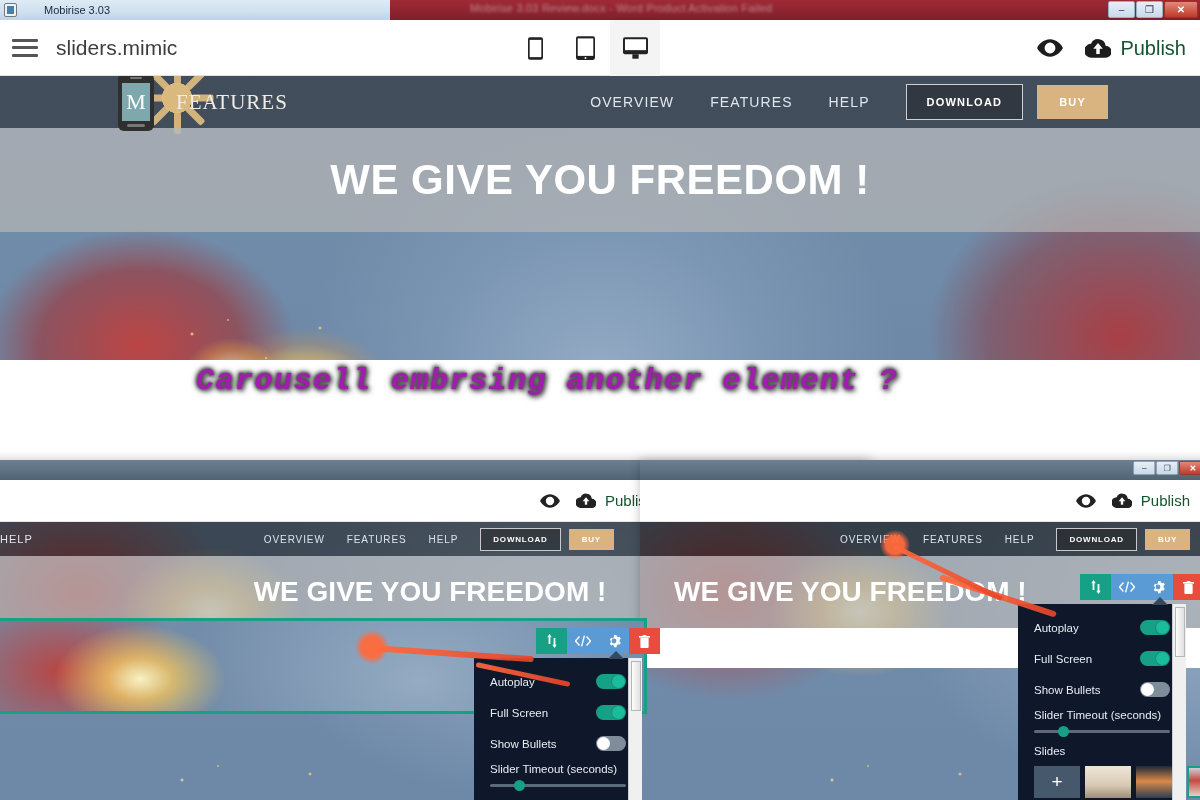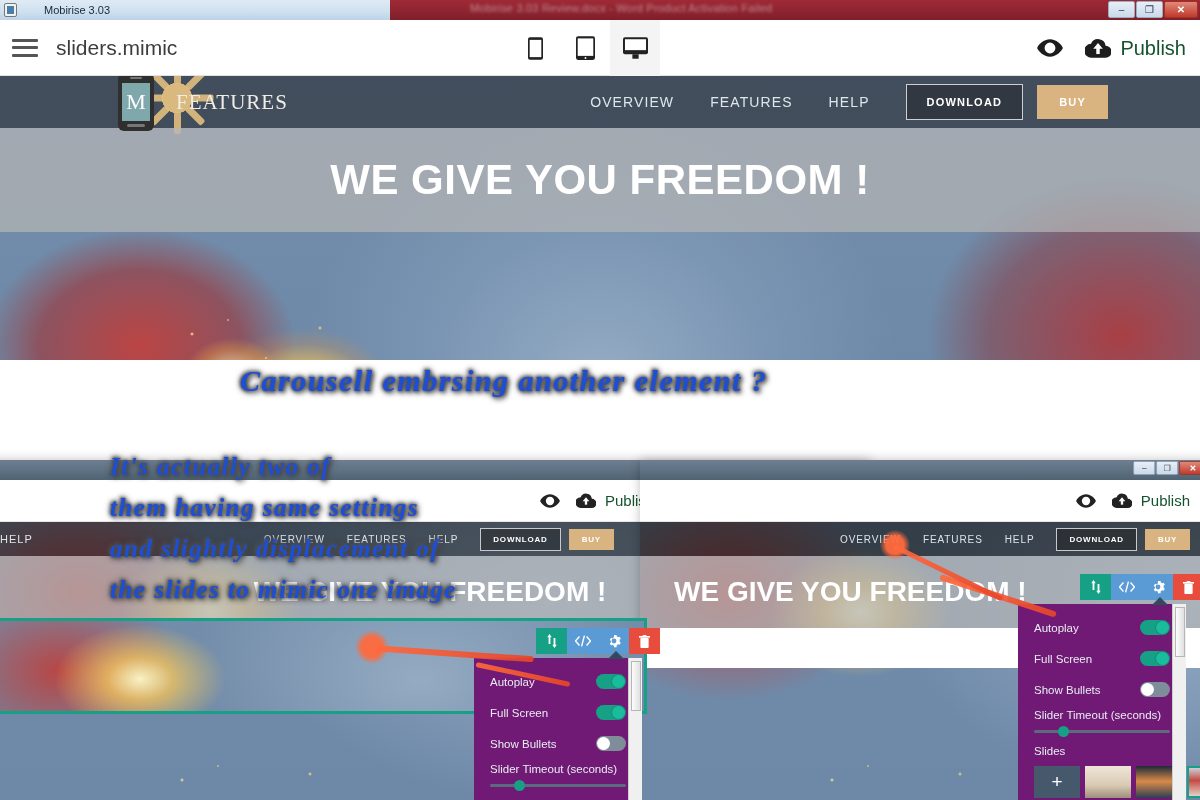--- a/index.html
+++ b/index.html
@@ -118,24 +118,24 @@
              letter-spacing:1.2px; padding:11px 22px; }
 
   .hero-band { position:absolute; left:0; top:52px; width:1200px; height:104px;
                background:rgba(180,180,180,.72); display:flex;
                align-items:center; justify-content:center; }
   .hero-band h1 { color:#fff; font-size:42px; font-weight:bold; letter-spacing:.5px; }
 
   .whitegap { position:absolute; left:0; width:1200px; background:#fff; }
 
   
-  .hand { font-family:Liberation Serif, serif; font-style:italic; color:#1d4ed8;
+  .hand { font-family:Liberation Mono, monospace; font-style:italic; color:#a21caf;
           font-weight:bold; letter-spacing:1.5px;
           text-shadow: 0 0 3px #4a4a4a, 0 0 7px #555, 2px 2px 5px #3d3d3d,
-                       -1px -1px 4px #555; margin-left: 44px; }
+                       -1px -1px 4px #555; }
   .ann1 { position:absolute; left:196px; top:364px; font-size:30px; z-index:22; }
   .ann2 { position:absolute; left:66px; top:446px; font-size:25px; line-height:41px;
           z-index:22; }
 
   
   .inset { position:absolute; overflow:hidden; background:#fff; z-index:18; }
 
   .inset-titlebar { position:relative; height:20px;
        background:linear-gradient(180deg,#6d7f90 0%,#5d7182 55%,#4f6373 100%); }
   .inset-titlebar .wbtns { right:3px; top:1px; transform:scale(.82);
@@ -159,21 +159,21 @@
   
   .blocktools { position:absolute; display:flex; height:26px; z-index:24; }
   .bt { width:31px; height:26px; display:flex; align-items:center;
         justify-content:center; color:#fff; cursor:pointer; }
   .bt.move { background:#16a085; }
   .bt.code { background:#5b9bd5; }
   .bt.gear { background:#5b9bd5; }
   .bt.del  { background:#e74c3c; }
 
   
-  .settings { position:absolute; background:#701a75; z-index:25;
+  .settings { position:absolute; background:#0f172a; z-index:25;
               font-family:"Liberation Sans",sans-serif; padding:12px 0 0 0; }
   .settings:before { content:""; position:absolute; top:-7px; right:18px;
                      border-left:8px solid transparent; border-right:8px solid transparent;
                      border-bottom:8px solid #34495e; }
   .srow { display:flex; align-items:center; justify-content:space-between;
           padding:0 16px; height:23px; margin-bottom:8px; }
   .srow label { color:#e8edf1; font-size:11.5px; }
   .tgl { width:30px; height:15px; border-radius:8px; position:relative; flex:none; }
   .tgl.on  { background:#16a085; }
   .tgl.off { background:#7f8c99; }
@@ -501,26 +501,20 @@
     <div class="line" style="left:-60px; top:14px; width:122px; transform:rotate(18deg);"></div>
   </div>
   <div class="arrow" style="left:880px; top:530px;">
     <div class="dot" style="left:0; top:0; width:30px; height:30px;"></div>
     <div class="line" style="left:14px; top:14px; width:120px; transform:rotate(26deg); height:5px;"></div>
   </div>
   <div class="arrow" style="left:476px; top:662px;">
     <div class="line" style="left:0; top:0; width:96px; transform:rotate(12deg); height:5px;"></div>
   </div>
 
-  <div class="hand ann2">
-    <div>It's actually two of</div>
-    <div>them having same settings</div>
-    <div>and slightly displacement of</div>
-    <div>the slides to mimic one image</div>
-  </div>
 
   <div class="apptoolbar">
     <div class="hamb">
         <i></i>
         <i></i>
         <i></i>
       </div>
     <div class="filename">sliders.mimic</div>
     <div class="devgroup">
       <div class="devbtn">

